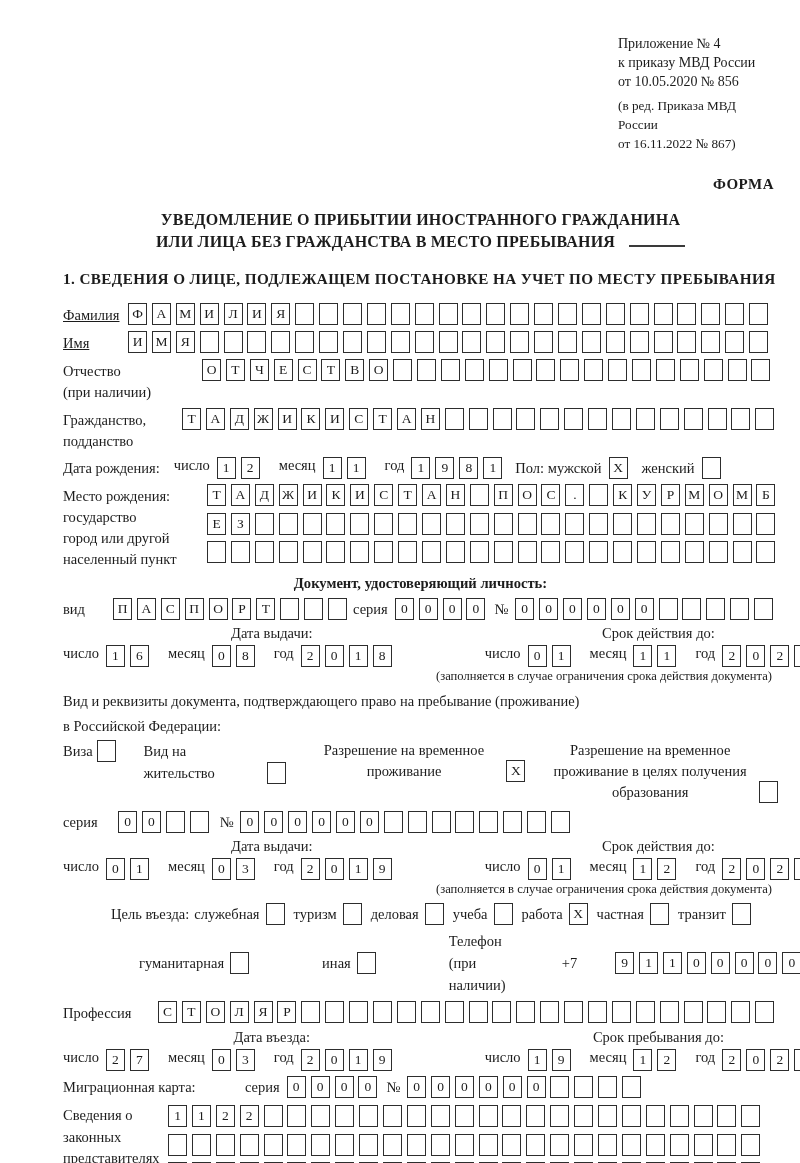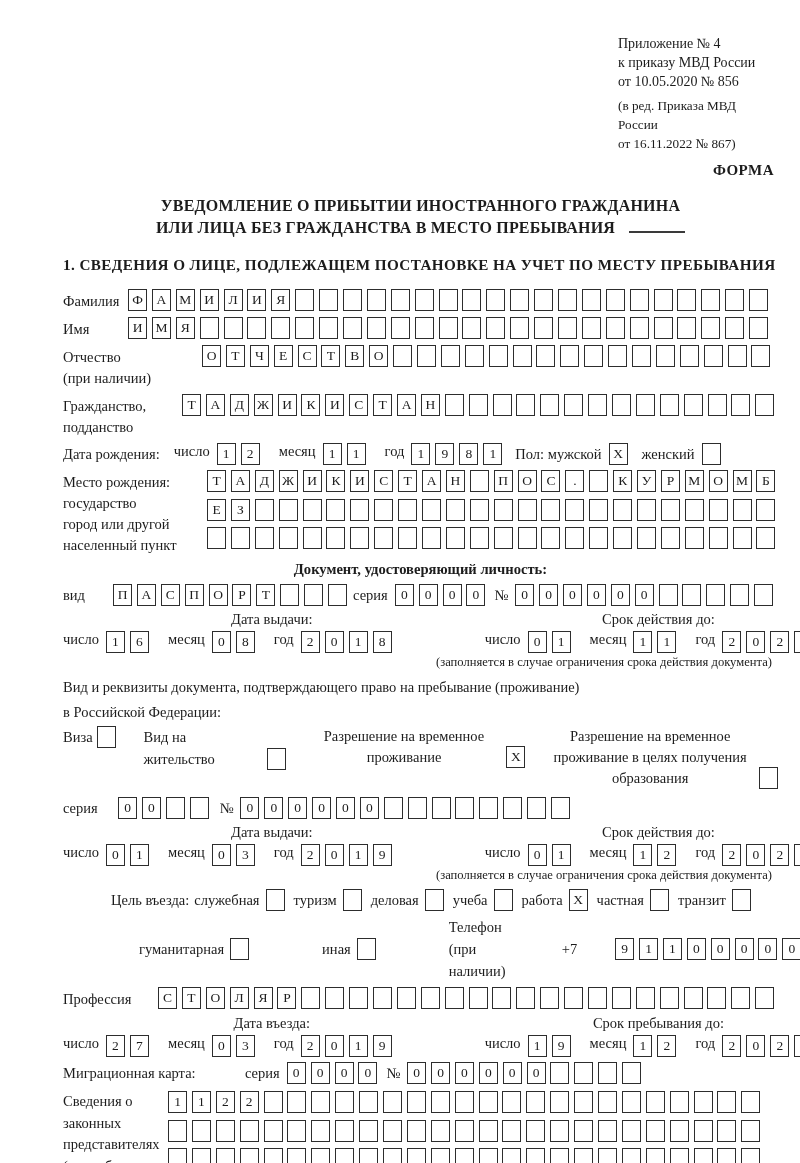--- a/index.html
+++ b/index.html
@@ -6,29 +6,29 @@
   html,body { background:#ffffff; }
   .page {
     width: 800px; height: 1163px; background:#fff; color:#1c1c1c;
     font-family: "Liberation Serif", "DejaVu Serif", serif;
     font-size: 14.5px; padding: 34px 22px 10px 63px; overflow: hidden; position: relative;
   }
   
   .annex { margin-left: 555px; line-height: 19px; font-size: 14px; }
   .annex .ed { font-size: 13.2px; }
   .annex .gap { height: 5px; }
-  .forma { text-align: right; padding-right: 4px; font-weight: bold; font-size: 15px; margin-top: 9px; letter-spacing: .5px; }
+  .forma { text-align: right; padding-right: 4px; font-weight: bold; font-size: 15px; margin-top: 23px; letter-spacing: .5px; }
   
   .title { text-align: center; font-weight: bold; font-size: 16px; line-height: 22px; margin-top: 16px; letter-spacing: .2px; }
   .title-blank { display: inline-block; width: 56px; border-bottom: 2px solid #3a3a3a; margin-left: 14px; height: 14px; }
   .sec-heading { font-weight: bold; font-size: 15.2px; margin-top: 17px; letter-spacing: .4px; }
   
   .frow { display: flex; align-items: flex-start; margin-bottom: 5px; }
   .flabel { line-height: 21px; padding-top: 2px; flex: 0 0 auto; }
-  .w65  { width: 65px; }
+  .w65  { width: 65px; text-decoration: underline; }
   .w119 { width: 119px; }
   .w139 { width: 139px; }
   .w144 { width: 144px; }
   .w95  { width: 95px; }
   .w50  { width: 50px; }
   .cells { display: flex; flex: 0 0 auto; }
   .cell, .cb {
     width: 19px; height: 22px; border: 1.6px solid #2d2d2d; background: #fff;
     display: inline-flex; align-items: center; justify-content: center;
     font-size: 13.5px; flex: 0 0 auto;

